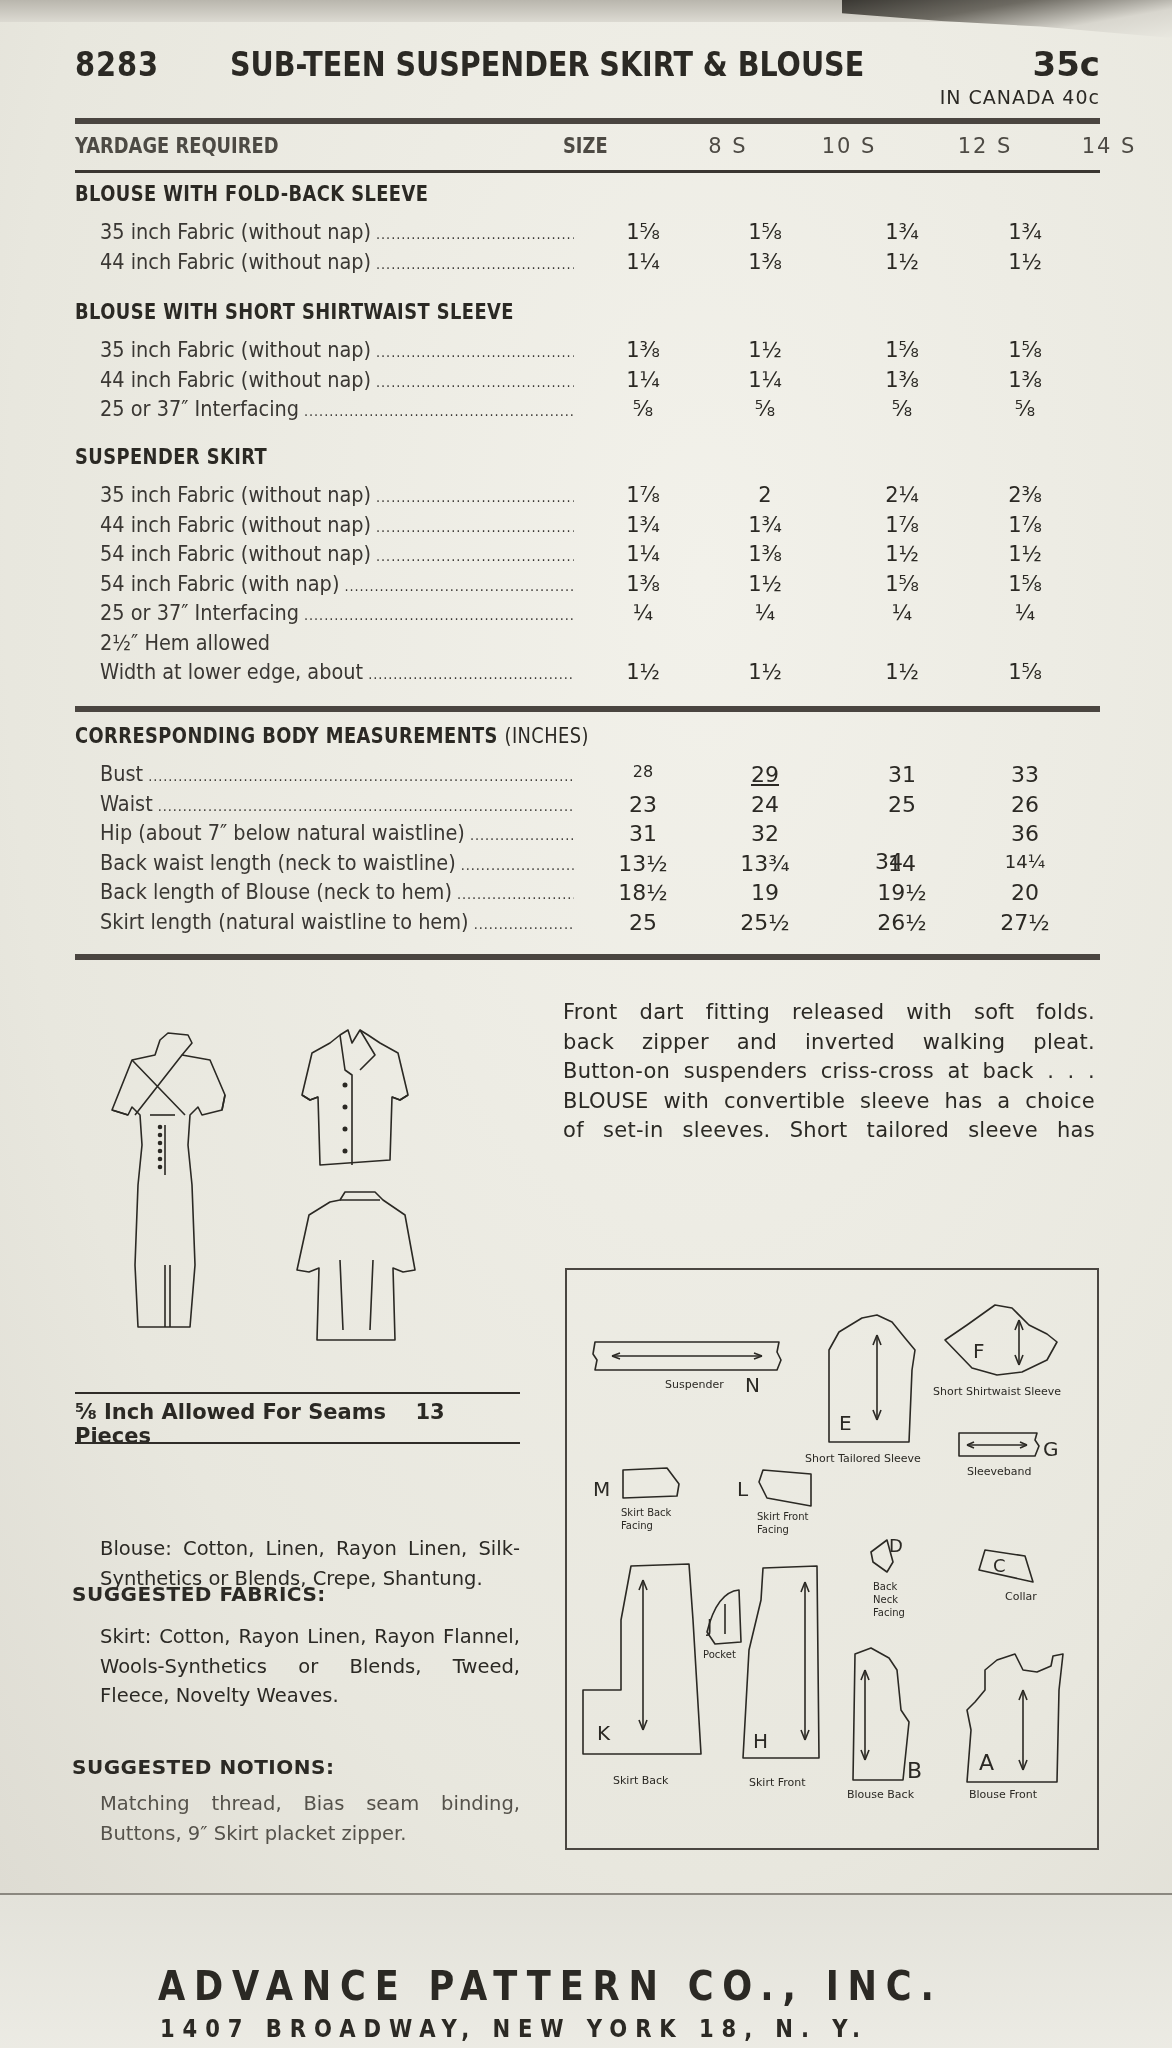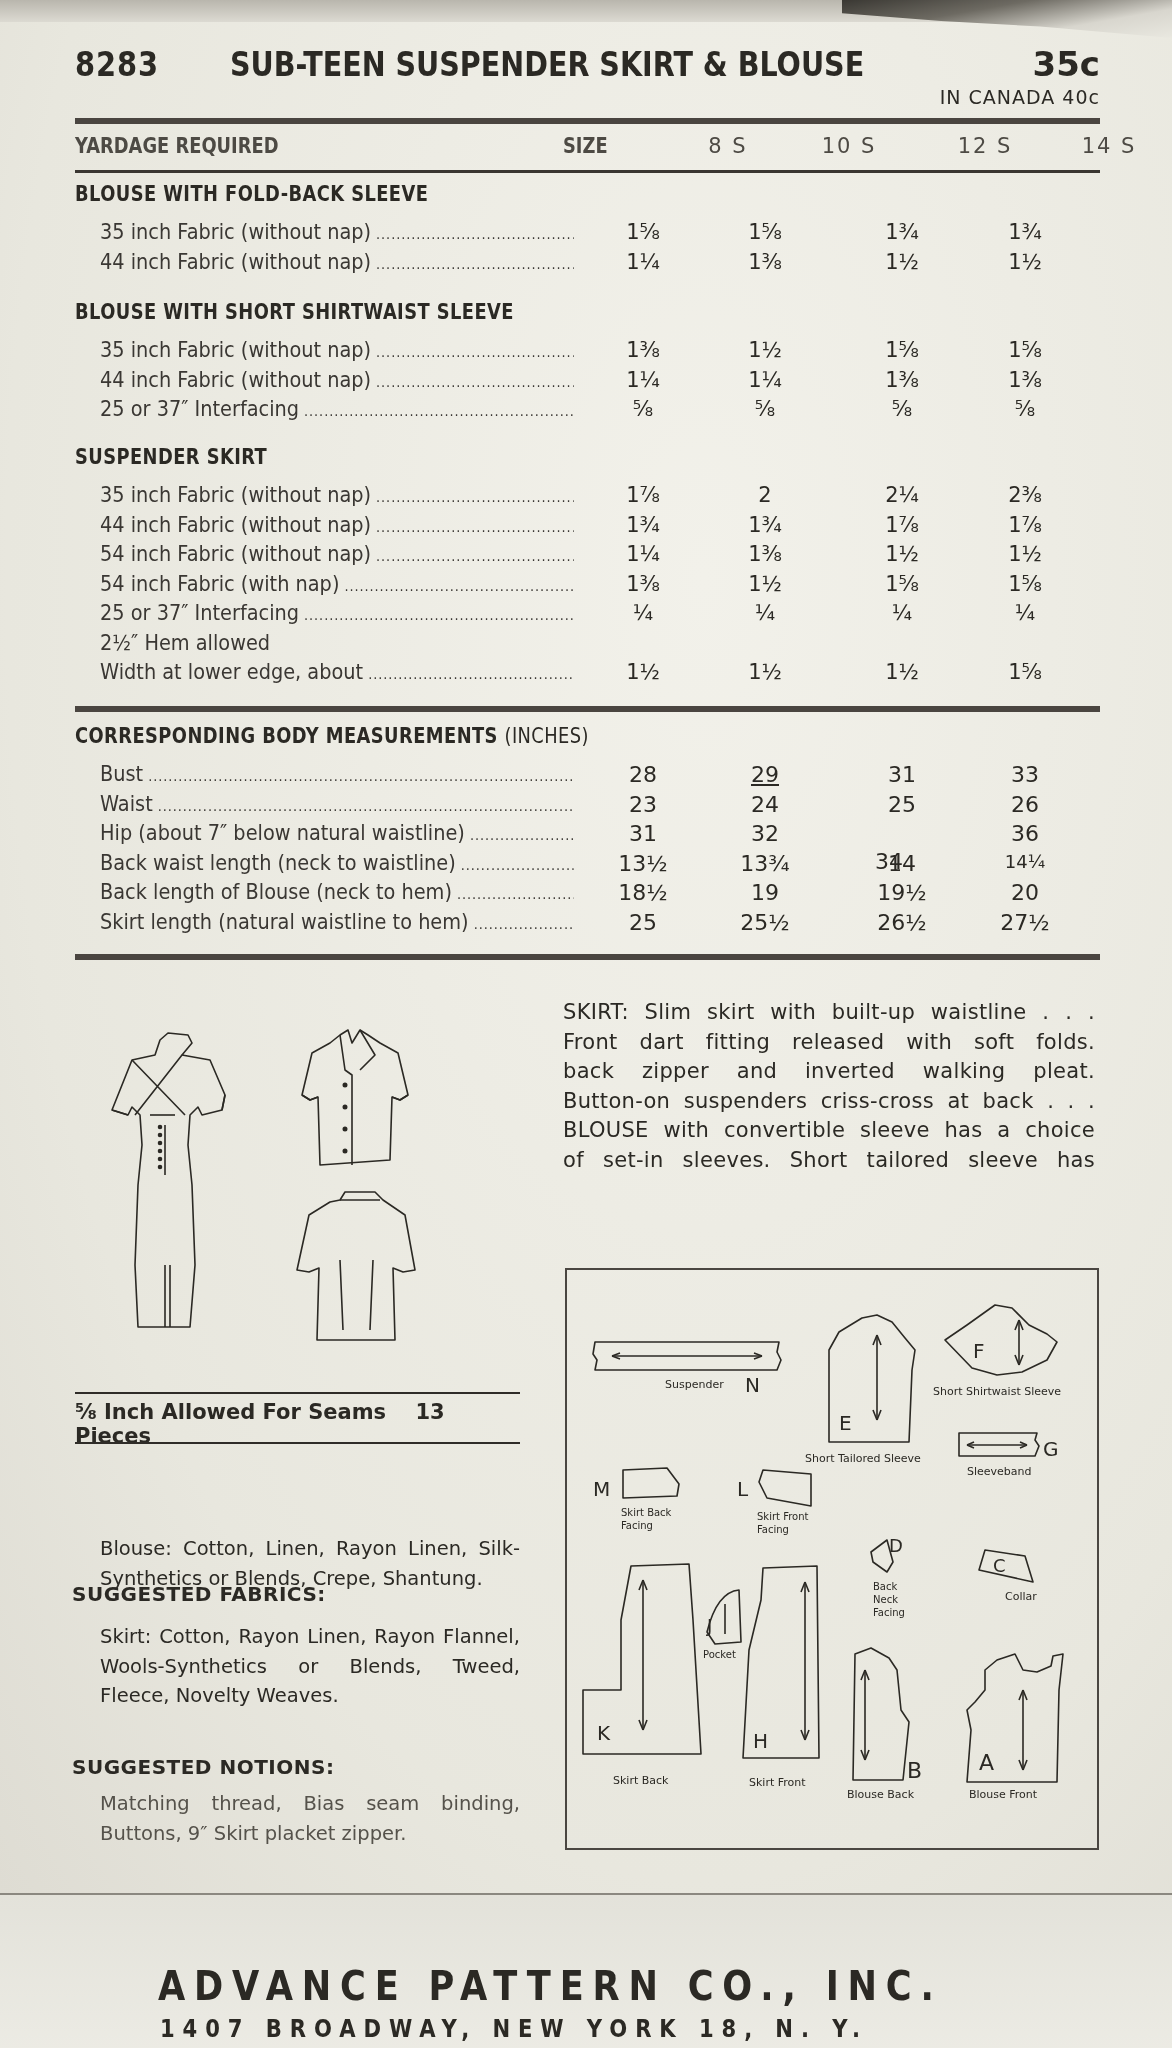--- a/index.html
+++ b/index.html
@@ -184,21 +184,21 @@
 
 <div class="rule-thick" style="top:706px"></div>
 
 <div class="section-title" style="top:724px">
   <span>CORRESPONDING BODY MEASUREMENTS</span>
   <span style="font-weight:normal">(INCHES)</span>
 </div>
 <div id="measure-container">
     <div class="row" style="top: 762px;">
       <span class="label">Bust</span>
-      <span class="v" style="left: 498px; font-size: 22px;">28</span>
+      <span class="v" style="left: 498px; font-size: 16px;">28</span>
       <span class="v" style="left: 620px; font-size: 22px; text-decoration: underline;">29</span>
       <span class="v" style="left: 757px; font-size: 22px;">31</span>
       <span class="v" style="left: 880px; font-size: 22px;">33</span>
     </div>
     <div class="row" style="top: 791.5px;">
       <span class="label">Waist</span>
       <span class="v" style="left: 498px; font-size: 22px;">23</span>
       <span class="v" style="left: 620px; font-size: 22px;">24</span>
       <span class="v" style="left: 757px; font-size: 22px;">25</span>
       <span class="v" style="left: 880px; font-size: 22px;">26</span>
@@ -229,21 +229,20 @@
       <span class="v" style="left: 498px; font-size: 22px;">25</span>
       <span class="v" style="left: 620px; font-size: 22px;">25½</span>
       <span class="v" style="left: 757px; font-size: 22px;">26½</span>
       <span class="v" style="left: 880px; font-size: 22px;">27½</span>
     </div>
   </div>
 
 <div class="rule-thick" style="top:954px"></div>
 
 <div class="desc">
-  <span class="line">SKIRT: Slim skirt with built-up waistline . . .</span>
   <span class="line">Front dart fitting released with soft folds.</span>
   <span class="line">back zipper and inverted walking pleat.</span>
   <span class="line">Button-on suspenders criss-cross at back . . .</span>
   <span class="line">BLOUSE with convertible sleeve has a choice</span>
   <span class="line">of set-in sleeves. Short tailored sleeve has</span>
 </div>
 
 <svg class="sketches" viewBox="0 0 320 330" fill="none" stroke="#2b2924" stroke-width="1.6" stroke-linejoin="round">
   <g>
     <path d="M50 25 L58 18 L78 20 L82 28 L72 40 L100 45 L115 80 L112 95 L92 100 L88 92 L80 100 L78 130 L82 170 L85 250 L80 312 L28 312 L25 250 L28 170 L32 130 L30 100 L22 92 L18 100 L2 95 L8 80 L22 45 L45 40 Z"></path>

